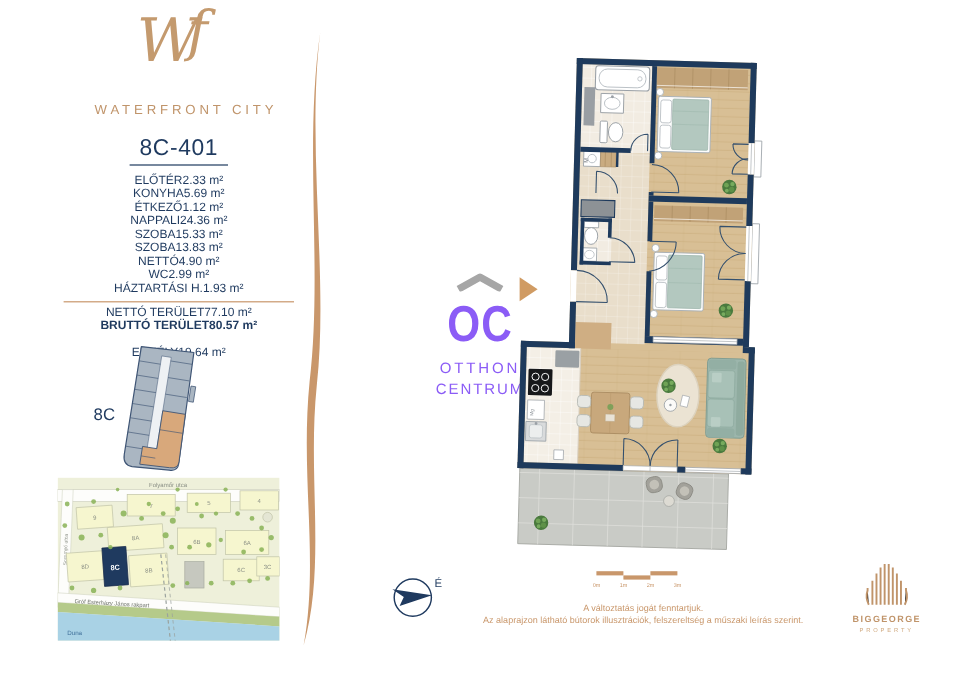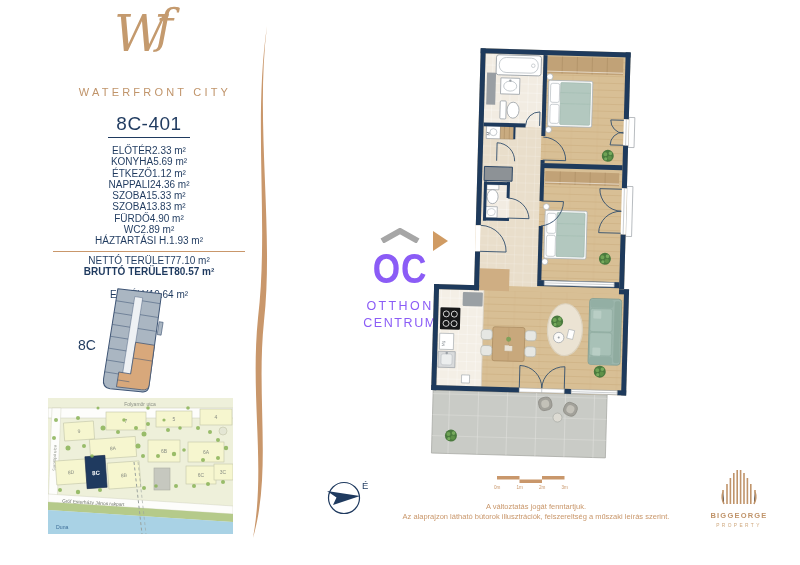--- a/index.html
+++ b/index.html
@@ -74,26 +74,26 @@
       </div>
     <div class="arow">
         <span>SZOBA</span>
         <span>15.33 m²</span>
       </div>
     <div class="arow">
         <span>SZOBA</span>
         <span>13.83 m²</span>
       </div>
     <div class="arow">
-        <span>FÜRDŐ</span>
+        <span>NETTÓ</span>
         <span>4.90 m²</span>
       </div>
     <div class="arow">
         <span>WC</span>
-        <span>2.89 m²</span>
+        <span>2.99 m²</span>
       </div>
     <div class="arow">
         <span>HÁZTARTÁSI H.</span>
         <span>1.93 m²</span>
       </div>
     <div class="adiv"></div>
     <div class="arow">
         <span>NETTÓ TERÜLET</span>
         <span>77.10 m²</span>
       </div>

